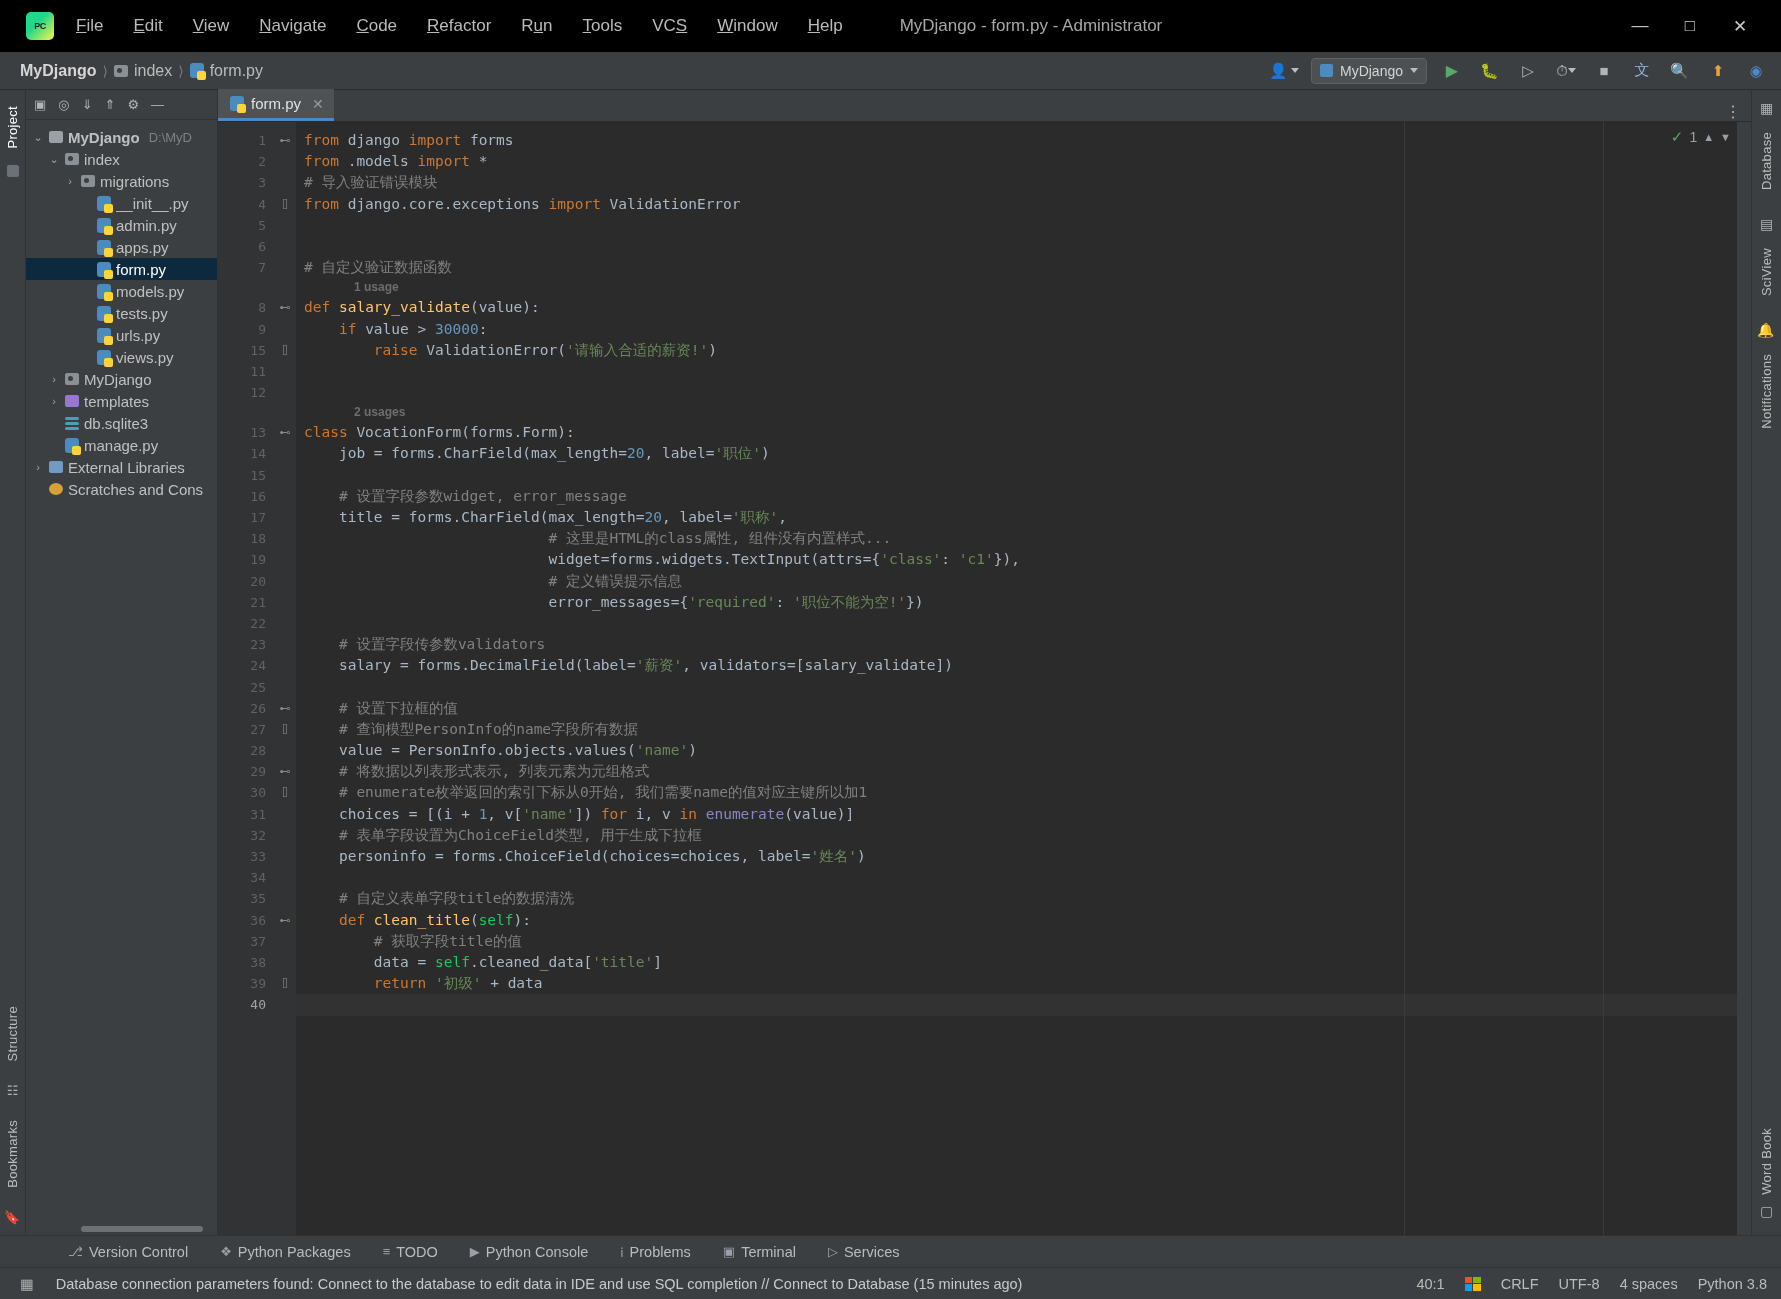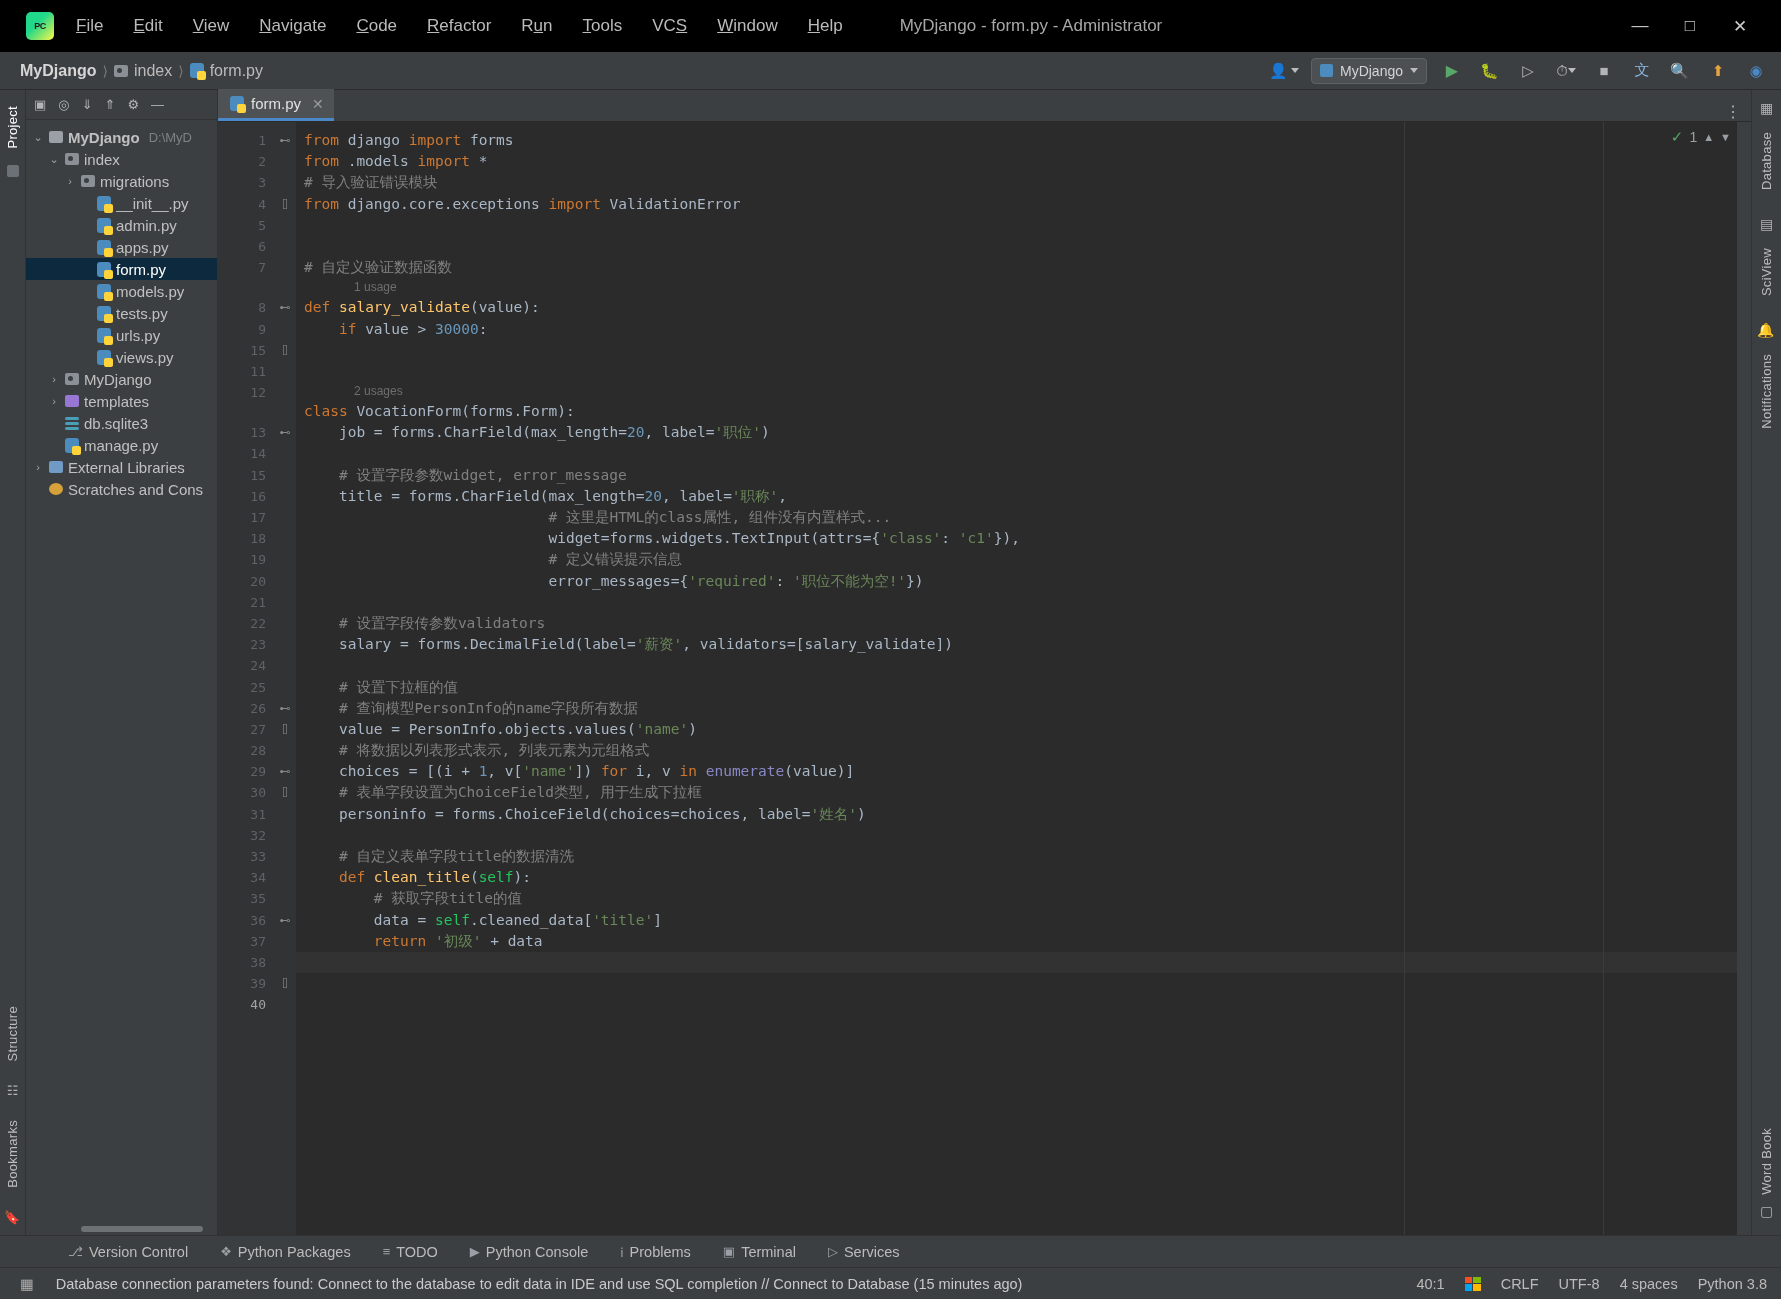--- a/index.html
+++ b/index.html
@@ -159,21 +159,21 @@
   }
   .fline { height:21.2px; line-height:21.2px; text-align:center; }
 
   .code-area {
     flex:1; position:relative; overflow:hidden; padding-top:8px;
     font-family:"DejaVu Sans Mono", monospace; font-size:14.5px;
     color:#a9b7c6; background:#2b2b2b;
   }
   .cline { height:21.2px; line-height:21.2px; white-space:pre; padding-left:8px; }
   .cline.cur { background:#323232; }
-  .usage { color:#6e6e6e; font-size:12px; font-family:"Liberation Sans",sans-serif; }
+  .usage { color:#6e6e6e; font-size:12px; font-family:"Liberation Sans",sans-serif;font-weight:bold; }
 
   
   .kw  { color:#cc7832; }
   .kw2 { color:#cc7832; font-weight:normal;}
   .str { color:#6a8759; }
   .num { color:#6897bb; }
   .cmt { color:#808080; }
   .fn  { color:#ffc66d; }
   .self { color:#22c55e; }
   .ident { color:#a9b7c6; }
@@ -500,40 +500,42 @@
       <div class="cline"><span class="kw">from</span> <span class="ident">django</span> <span class="kw">import</span> <span class="ident">forms</span></div>
           <div class="cline"><span class="kw">from</span> .<span class="ident">models</span> <span class="kw">import</span> *</div>
           <div class="cline"><span class="cmt"># 导入验证错误模块</span></div>
           <div class="cline"><span class="kw">from</span> <span class="ident">django</span>.<span class="ident">core</span>.<span class="ident">exceptions</span> <span class="kw">import</span> <span class="ident">ValidationError</span></div>
           <div class="cline">&nbsp;</div>
           <div class="cline">&nbsp;</div>
           <div class="cline"><span class="cmt"># 自定义验证数据函数</span></div>
           <div class="cline usage" style="height: 19px; line-height: 19px; padding-left: 58px;">1 usage</div>
           <div class="cline"><span class="kw">def</span> <span class="fn">salary_validate</span>(<span class="ident">value</span>):</div>
           <div class="cline">    <span class="kw">if</span> <span class="ident">value</span> &gt; <span class="num">30000</span>:</div>
+          <div class="cline">        <span class="kw">raise</span> <span class="ident">ValidationError</span>(<span class="str">'请输入合适的薪资!'</span>)</div>
           <div class="cline">&nbsp;</div>
           <div class="cline">&nbsp;</div>
           <div class="cline usage" style="height: 19px; line-height: 19px; padding-left: 58px;">2 usages</div>
           <div class="cline"><span class="kw">class</span> <span class="ident">VocationForm</span>(<span class="ident">forms</span>.<span class="ident">Form</span>):</div>
           <div class="cline">    <span class="ident">job</span> = <span class="ident">forms</span>.<span class="ident">CharField</span>(<span class="ident">max_length</span>=<span class="num">20</span>, <span class="ident">label</span>=<span class="str">'职位'</span>)</div>
           <div class="cline">&nbsp;</div>
           <div class="cline">    <span class="cmt"># 设置字段参数widget, error_message</span></div>
           <div class="cline">    <span class="ident">title</span> = <span class="ident">forms</span>.<span class="ident">CharField</span>(<span class="ident">max_length</span>=<span class="num">20</span>, <span class="ident">label</span>=<span class="str">'职称'</span>,</div>
           <div class="cline">                            <span class="cmt"># 这里是HTML的class属性, 组件没有内置样式...</span></div>
           <div class="cline">                            <span class="ident">widget</span>=<span class="ident">forms</span>.<span class="ident">widgets</span>.<span class="ident">TextInput</span>(<span class="ident">attrs</span>={<span class="str">'class'</span>: <span class="str">'c1'</span>}),</div>
           <div class="cline">                            <span class="cmt"># 定义错误提示信息</span></div>
           <div class="cline">                            <span class="ident">error_messages</span>={<span class="str">'required'</span>: <span class="str">'职位不能为空!'</span>})</div>
           <div class="cline">&nbsp;</div>
           <div class="cline">    <span class="cmt"># 设置字段传参数validators</span></div>
           <div class="cline">    <span class="ident">salary</span> = <span class="ident">forms</span>.<span class="ident">DecimalField</span>(<span class="ident">label</span>=<span class="str">'薪资'</span>, <span class="ident">validators</span>=[<span class="ident">salary_validate</span>])</div>
           <div class="cline">&nbsp;</div>
           <div class="cline">    <span class="cmt"># 设置下拉框的值</span></div>
           <div class="cline">    <span class="cmt"># 查询模型PersonInfo的name字段所有数据</span></div>
           <div class="cline">    <span class="ident">value</span> = <span class="ident">PersonInfo</span>.<span class="ident">objects</span>.<span class="ident">values</span>(<span class="str">'name'</span>)</div>
           <div class="cline">    <span class="cmt"># 将数据以列表形式表示, 列表元素为元组格式</span></div>
+          <div class="cline">    <span class="cmt"># enumerate枚举返回的索引下标从0开始, 我们需要name的值对应主键所以加1</span></div>
           <div class="cline">    <span class="ident">choices</span> = [(<span class="ident">i</span> + <span class="num">1</span>, <span class="ident">v</span>[<span class="str">'name'</span>]) <span class="kw">for</span> <span class="ident">i</span>, <span class="ident">v</span> <span class="kw">in</span> <span class="kw2" style="color:#8888c6">enumerate</span>(<span class="ident">value</span>)]</div>
           <div class="cline">    <span class="cmt"># 表单字段设置为ChoiceField类型, 用于生成下拉框</span></div>
           <div class="cline">    <span class="ident">personinfo</span> = <span class="ident">forms</span>.<span class="ident">ChoiceField</span>(<span class="ident">choices</span>=<span class="ident">choices</span>, <span class="ident">label</span>=<span class="str">'姓名'</span>)</div>
           <div class="cline">&nbsp;</div>
           <div class="cline">    <span class="cmt"># 自定义表单字段title的数据清洗</span></div>
           <div class="cline">    <span class="kw">def</span> <span class="fn">clean_title</span>(<span class="self">self</span>):</div>
           <div class="cline">        <span class="cmt"># 获取字段title的值</span></div>
           <div class="cline">        <span class="ident">data</span> = <span class="self">self</span>.<span class="ident">cleaned_data</span>[<span class="str">'title'</span>]</div>
           <div class="cline">        <span class="kw">return</span> <span class="str">'初级'</span> + <span class="ident">data</span></div>
           <div class="cline cur">&nbsp;</div>

